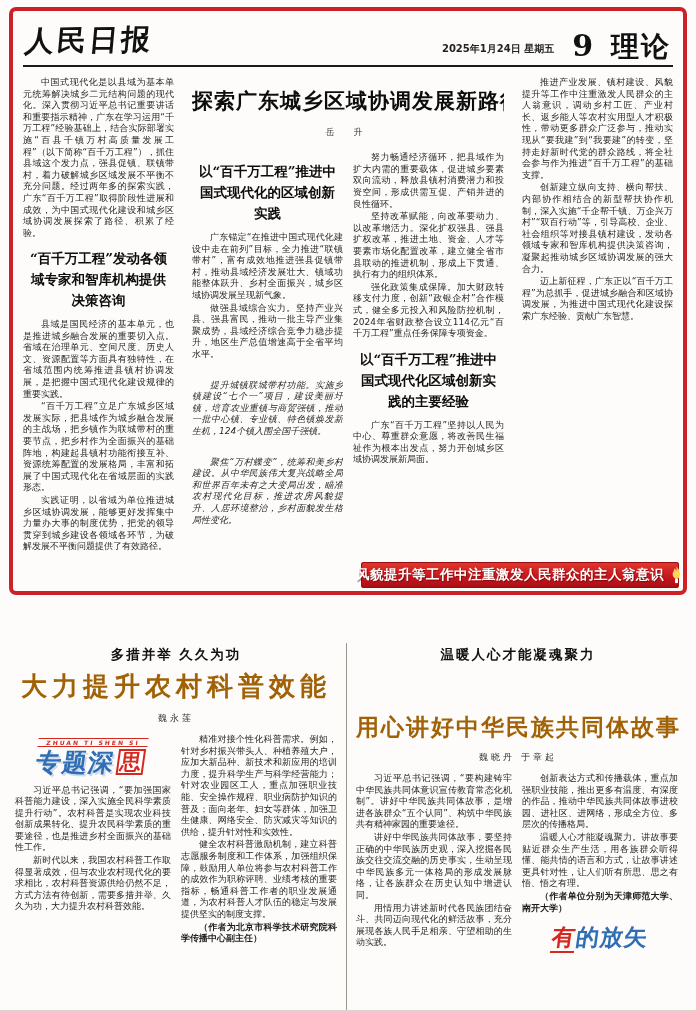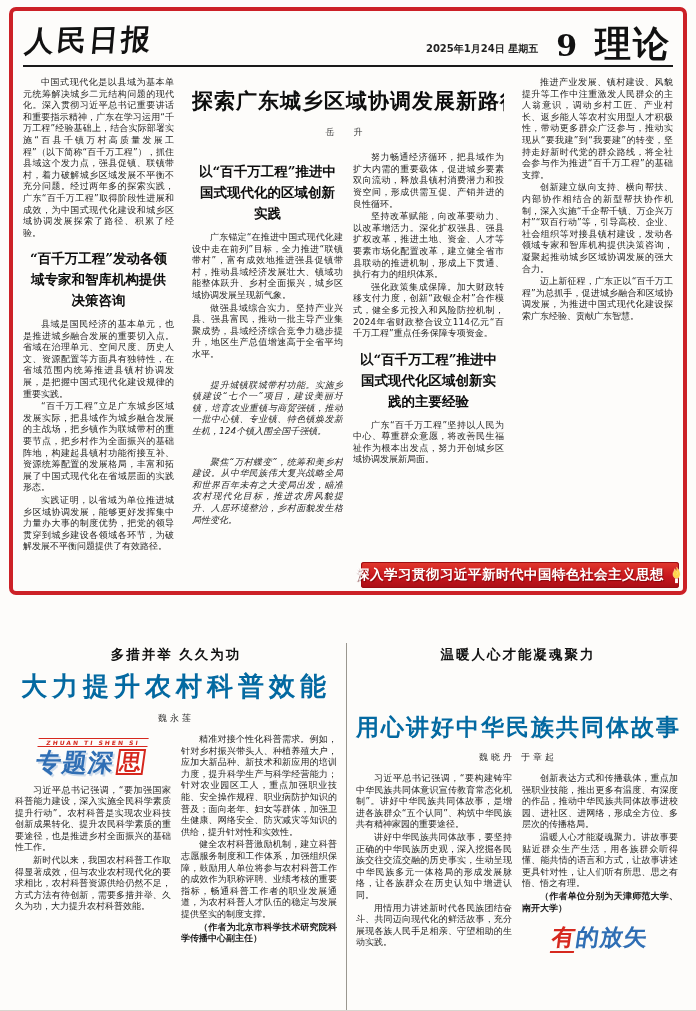--- a/index.html
+++ b/index.html
@@ -17,21 +17,21 @@
     padding: 6px 8px 4px 8px; overflow: hidden;
   }
   .masthead { display: flex; align-items: flex-end; justify-content: space-between; height: 44px; padding: 0 4px; }
   .mast-logo {
     font-family: "DejaVu Serif", serif; font-weight: 900; font-size: 29px;
     letter-spacing: 3px; transform: skewX(-6deg) rotate(-1deg); color: #111;
   }
   .mast-right { display: flex; align-items: flex-end; gap: 18px; }
   .mast-date { font-size: 10px; font-weight: bold; color: #222; padding-bottom: 5px; }
   .mast-pageno { font-family: "DejaVu Serif", serif; font-size: 30px; font-weight: bold; color: #111; line-height: 1; }
-  .mast-section { font-family: "DejaVu Serif", serif; font-size: 36px; font-weight: 900; color: #111; line-height: 1; letter-spacing: 2px; margin-top: 47px; }
+  .mast-section { font-family: "DejaVu Serif", serif; font-size: 28px; font-weight: 900; color: #111; line-height: 1; letter-spacing: 2px; margin-top: 47px; }
   .mast-rule { border-bottom: 2px solid #1a1a1a; margin: 4px 2px 8px 2px; }
 
   .lead-wrap { display: flex; gap: 18px; padding: 2px 2px 0 2px; }
   .tcol { width: 158px; height: 496px; overflow: hidden; }
   .mid { width: 326px; height: 496px; overflow: hidden; }
   .mid-inner { display: flex; gap: 10px; }
   .mid-col { width: 158px; height: 424px; overflow: hidden; }
 
   .lead-headline {
     font-family: "DejaVu Serif", serif; font-weight: 900; font-size: 21px;
@@ -66,21 +66,21 @@
 
   
   .bottom { position: absolute; left: 9px; top: 637px; width: 678px; height: 400px; display: flex; }
   .b-art { width: 334px; padding: 0 6px; }
   .b-art.right { width: 336px; }
   .v-div { width: 1px; background: #9a978f; margin: 6px 3px 4px 3px; }
 
   .kicker { text-align: center; font-weight: 900; font-size: 13.5px; color: #111; letter-spacing: 2px; margin-top: 9px; }
   .b-headline {
     font-family: "DejaVu Serif", serif; font-weight: 900; text-align: center;
-    color: #0369a1; margin-top: 5px; white-space: nowrap;
+    color: #a16207; margin-top: 5px; white-space: nowrap;
   }
   .b-headline.hl-left  { font-size: 26px; letter-spacing: 5px; }
   .b-headline.hl-right { font-size: 23px; letter-spacing: 2px; margin-top: 48px; }
   .b-author { text-align: center; font-size: 9px; letter-spacing: 3px; color: #333; margin: 8px 0 9px 0; }
   .b-cols { display: flex; gap: 10px; }
   .b-col { width: 156px; height: 298px; overflow: hidden; }
 
   .topic-badge { margin: 4px 6px 8px 2px; transform: skewX(-8deg); }
   .badge-top {
     color: #d6281e; font-size: 6px; font-weight: bold; letter-spacing: 2px; text-align: center;
@@ -150,21 +150,21 @@
       </div>
 
       <div class="tcol body-text">
         <p>推进产业发展、镇村建设、风貌提升等工作中注重激发人民群众的主人翁意识，调动乡村工匠、产业村长、返乡能人等农村实用型人才积极性，带动更多群众广泛参与，推动实现从“要我建”到“我要建”的转变，坚持走好新时代党的群众路线，将全社会参与作为推进“百千万工程”的基础支撑。</p>
         <p>创新建立纵向支持、横向帮扶、内部协作相结合的新型帮扶协作机制，深入实施“千企帮千镇、万企兴万村”“双百行动”等，引导高校、企业、社会组织等对接县镇村建设，发动各领域专家和智库机构提供决策咨询，凝聚起推动城乡区域协调发展的强大合力。</p>
         <p>迈上新征程，广东正以“百千万工程”为总抓手，促进城乡融合和区域协调发展，为推进中国式现代化建设探索广东经验、贡献广东智慧。</p>
       </div>
     </div>
 
     <div class="study-banner">
-      <span>深入学习贯彻习近平新时代中国特色社会主义思想</span>
+      <span>风貌提升等工作中注重激发人民群众的主人翁意识</span>
       <svg class="torch" viewBox="0 0 16 20">
         <path d="M8 1 C10 4 12 5 12 9 C12 12 10 14 8 14 C6 14 4 12 4 9 C4 7 6 5 6 3 C7 5 9 6 9 8 C9 9 8 10 8 10" fill="#ffd54a" stroke="#fff0c0" stroke-width="0.5"></path>
         <rect x="6.4" y="14" width="3.2" height="5" fill="#ffffff"></rect>
       </svg>
     </div>
   </div>
 
   <div class="bottom">
 
     <div class="b-art">

